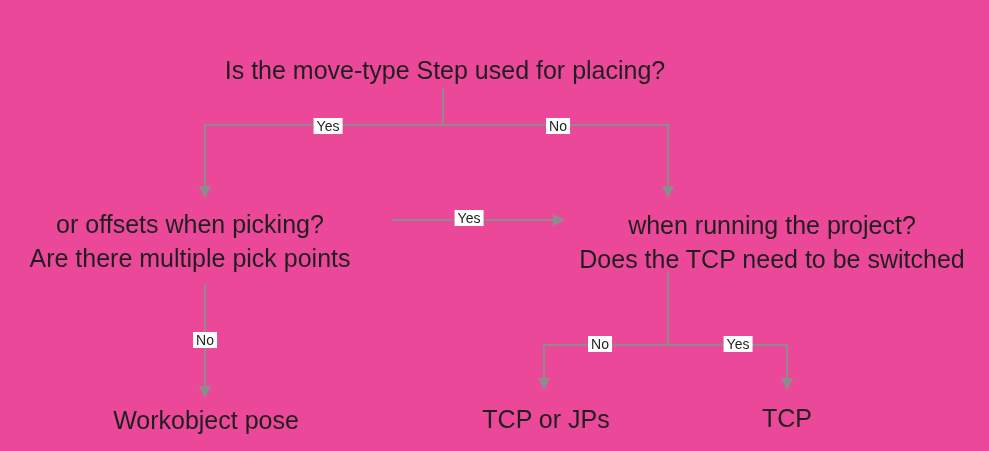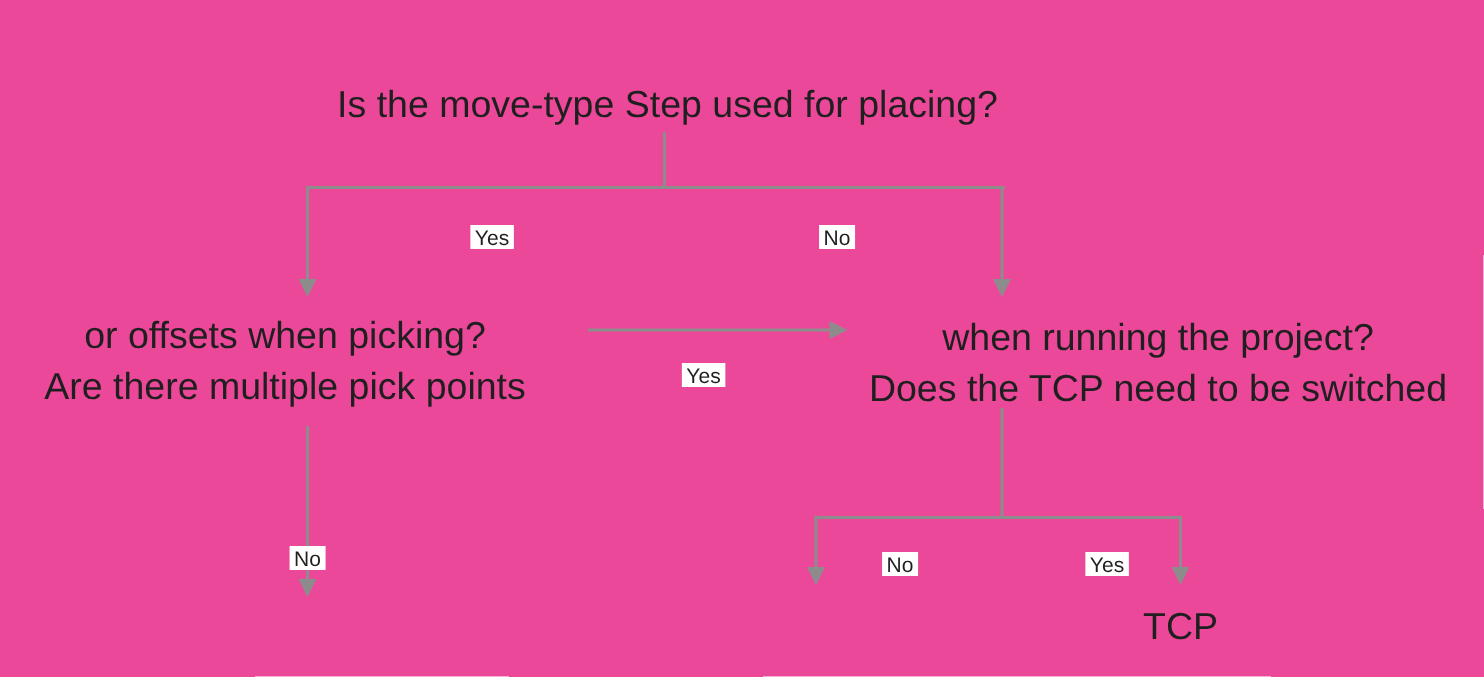--- a/index.html
+++ b/index.html
@@ -47,41 +47,42 @@
   }
   .edge-label {
     position: absolute;
     transform: translate(-50%, -50%);
     font-size: 14px;
     line-height: 16px;
     background: #ffffff;
     padding: 0 3px;
     color: #1f1f1f;
     white-space: nowrap;
-    margin-top: 32px;
   }
 </style>
 </head>
 <body>
 
 <div id="canvas">
 
   <div class="q" style="left:445px; top:53px;">Is the move-type Step used for placing?</div>
 
   <div class="q" style="left:190px; top:207px;">
     <div>or offsets when picking?</div>
     <div>Are there multiple pick points</div>
   </div>
 
   <div class="q" style="left:772px; top:208px;">
     <div>when running the project?</div>
     <div>Does the TCP need to be switched</div>
   </div>
 
+  <div class="leaf" style="left:206px; top:403px;">Workobject pose</div>
 
+  <div class="leaf" style="left:546px; top:402px;">TCP or JPs</div>
 
   <div class="leaf" style="left:787px; top:401px;">TCP</div>
 
   <div class="line" style="left:442px; top:88px; width:2px; height:37px;"></div>
   <div class="line" style="left:204px; top:124px; width:466px; height:2px;"></div>
 
   <div class="line" style="left:204px; top:124px; width:2px; height:62px;"></div>
   <div class="arrow-down" style="left:199px; top:186px;"></div>
 
   <div class="line" style="left:667px; top:124px; width:2px; height:62px;"></div>

